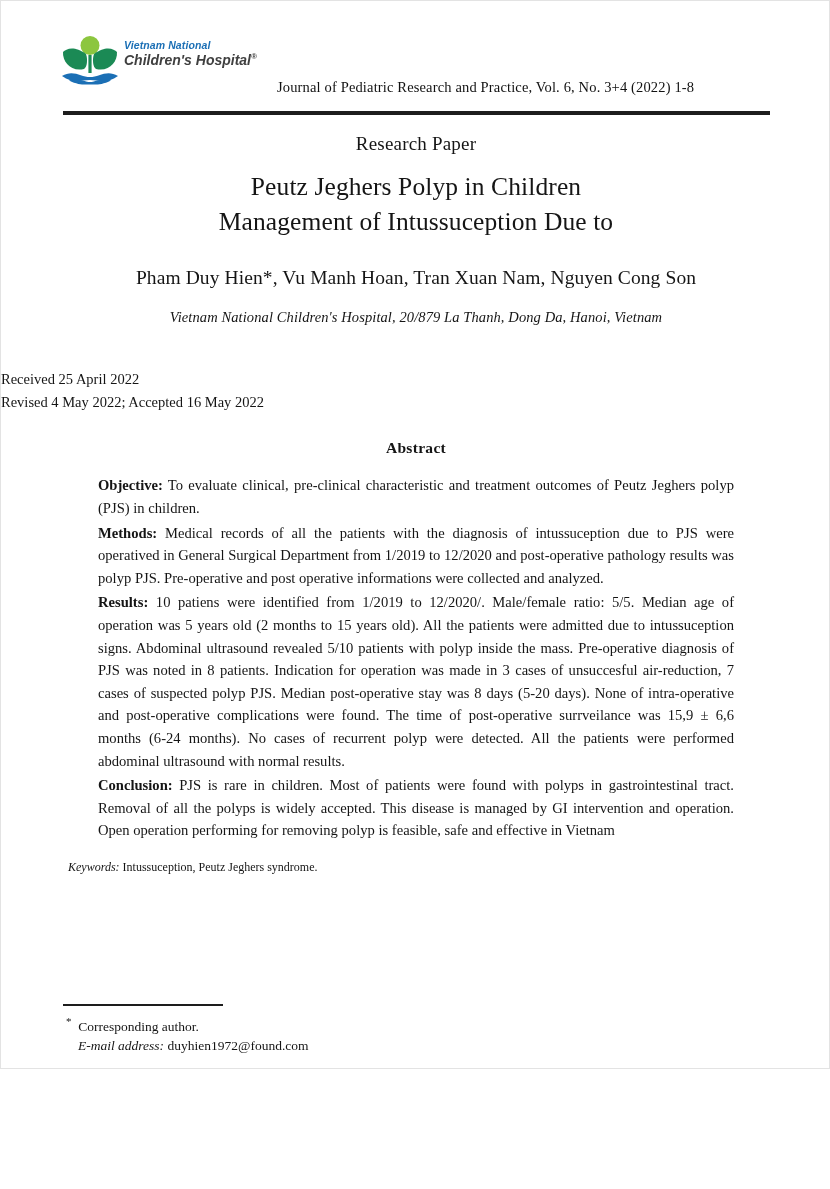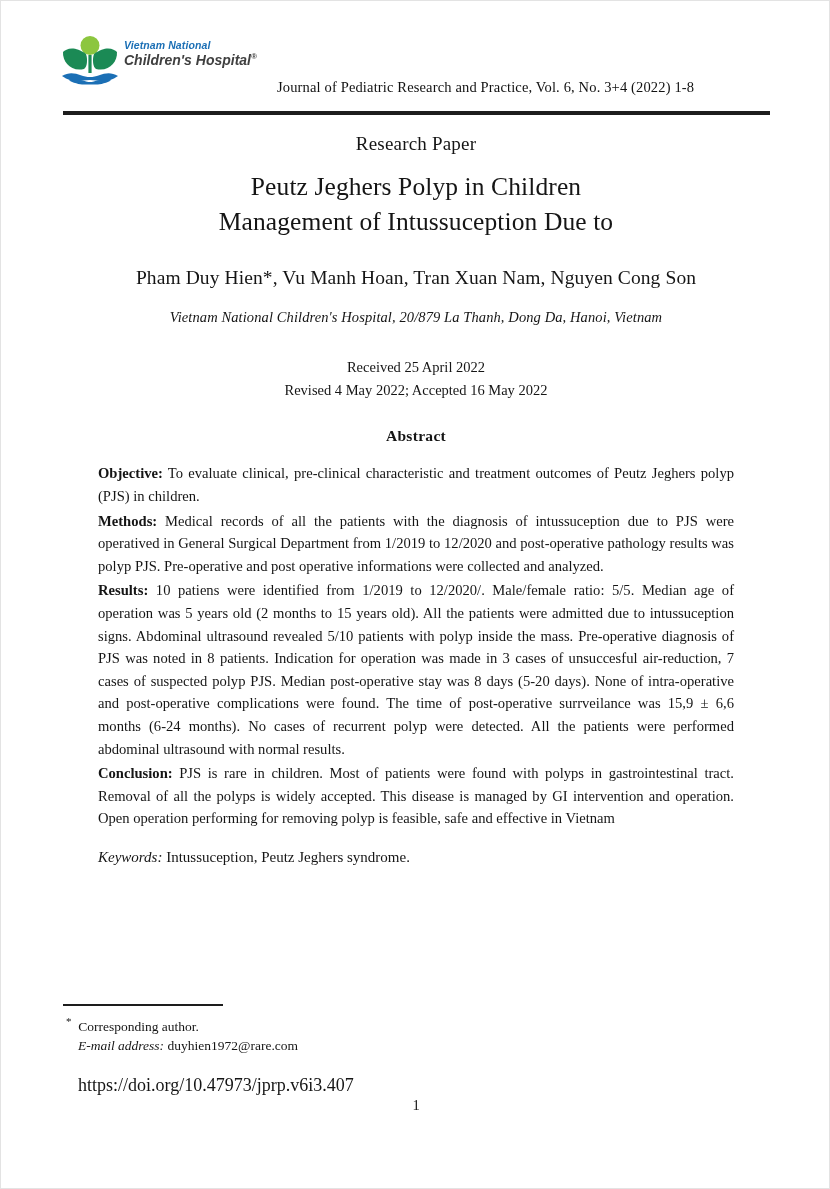--- a/index.html
+++ b/index.html
@@ -8,21 +8,21 @@
     padding: 0;
     background: #ffffff;
   }
   body {
     font-family: "Liberation Serif", "DejaVu Serif", serif;
     color: #151515;
   }
   .page {
     position: relative;
     width: 830px;
-    height: 1189px;
+    height: 1069px;
     background: #ffffff;
     box-sizing: border-box;
     border: 1px solid #e3e3e3;
     overflow: hidden;
   }
 
   
   .header {
     position: relative;
     height: 100px;
@@ -113,23 +113,23 @@
     letter-spacing: .1px;
   }
   .affiliation {
     text-align: center;
     font-size: 14.5px;
     font-style: italic;
     margin-top: 20px;
     letter-spacing: .1px;
   }
   .dates {
-    text-align: center;
-    font-size: 14.5px;
-    margin-top: 30px;
+    text-align: left;
+    font-size: 14.5px;
+    margin-top: 42px;
     line-height: 1.55;
   }
   .abstract-head {
     text-align: center;
     font-size: 15.5px;
     font-weight: bold;
     margin-top: 26px;
     letter-spacing: .3px;
   }
 
@@ -141,22 +141,22 @@
     text-align: justify;
     text-justify: inter-word;
   }
   .abstract p {
     margin: 0 0 2px 0;
   }
   .abstract .lbl {
     font-weight: bold;
   }
   .keywords {
-    margin: 16px 97px 0 97px;
-    font-size: 15px;
+    margin: 16px 97px 0 67px;
+    font-size: 12px;
     line-height: 1.5;
   }
   .keywords .kw-lbl {
     font-style: italic;
   }
 
   
   .footnote {
     position: absolute;
     left: 62px;
@@ -258,19 +258,19 @@
 
     <div class="keywords">
       <span class="kw-lbl">Keywords:</span><span> Intussuception, Peutz Jeghers syndrome.</span>
     </div>
 
   </div>
 
   <div class="footnote">
     <div class="footnote-rule"></div>
     <div class="fn-row"><span class="fn-star">*</span>&nbsp; <span>Corresponding author.</span></div>
-    <div class="fn-row fn-indent"><span class="fn-email-lbl">E-mail address:</span><span> duyhien1972@rare.com</span></div>
+    <div class="fn-row fn-indent"><span class="fn-email-lbl">E-mail address:</span><span> duyhien1972@found.com</span></div>
     <div class="doi">https://doi.org/10.47973/jprp.v6i3.407</div>
   </div>
 
   <div class="page-number">1</div>
 
 </div>
 
 </body></html>

